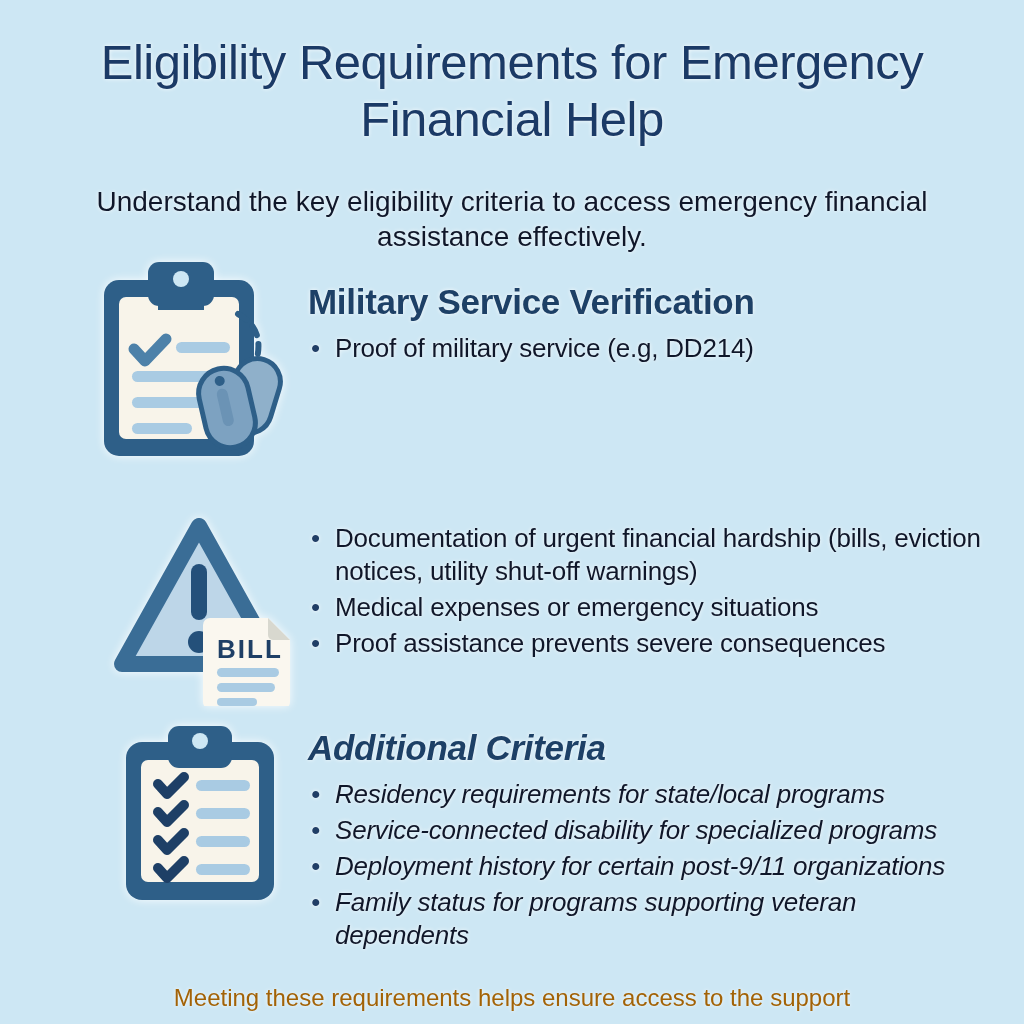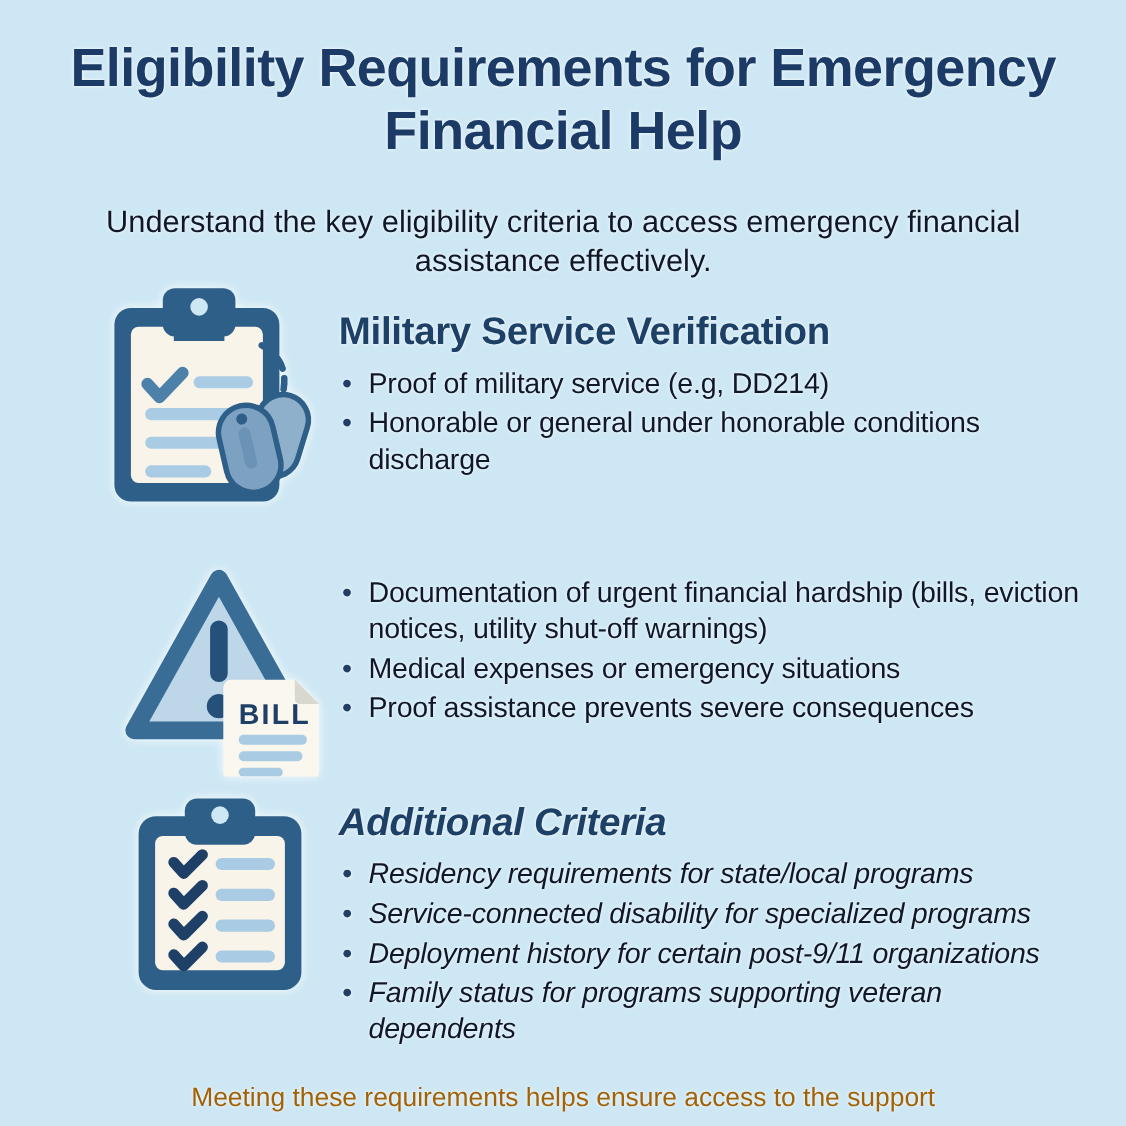--- a/index.html
+++ b/index.html
@@ -9,21 +9,21 @@
     font-family:"Liberation Sans",sans-serif;
     color:#203e66;
     position:relative;
     overflow:hidden;
   }
   .canvas{position:absolute;inset:0;}
   .halo{text-shadow:0 0 4px rgba(255,255,255,.85),0 0 1px rgba(255,255,255,.6);}
   .page-title{
     position:absolute;top:34px;left:0;right:0;
     margin:0;text-align:center;
-    font-size:49px;line-height:1.16;font-weight:bold;
+    font-size:49px;line-height:1.16;font-weight:normal;
     letter-spacing:-0.5px;color:#1b3a66;
   }
   .page-subtitle{
     position:absolute;top:184px;left:82px;width:860px;
     margin:0;text-align:center;
     font-size:28px;line-height:1.25;font-weight:normal;
     color:#0f172a;
   }
   .section{position:absolute;left:0;width:1024px;}
   .sec-1{top:250px;height:254px;padding-left:13px;}
@@ -88,21 +88,20 @@
           <rect x="112" y="116" width="50" height="80" rx="25" fill="#7da2c1" transform="rotate(-13 137 156)"></rect>
         </g>
         <rect x="130" y="136" width="11" height="38" rx="5.5" fill="#6b93b5" transform="rotate(-13 137 156)"></rect>
         <circle cx="136" cy="128" r="5" fill="#2e5f88" transform="rotate(-13 137 156)"></circle>
       </svg>
     </div>
     <div class="section-text">
       <h2 class="section-heading halo">Military Service Verification</h2>
       <ul class="bullet-list halo">
         <li><span>Proof of military service (e.g, DD214)</span></li>
-        <li><span>Honorable or general under honorable conditions discharge</span></li>
       </ul>
     </div>
   </div>
 
   <div class="section sec-2">
     <div class="icon-box">
       <svg width="200" height="200" viewBox="0 0 200 200" aria-hidden="true">
         <path d="M95 20 L172 158 L18 158 Z" fill="#bdd6e8" stroke="#3a6d96" stroke-width="16" stroke-linejoin="round"></path>
         <rect x="87" y="58" width="16" height="56" rx="8" fill="#24507a"></rect>
         <circle cx="95" cy="136" r="11" fill="#24507a"></circle>

